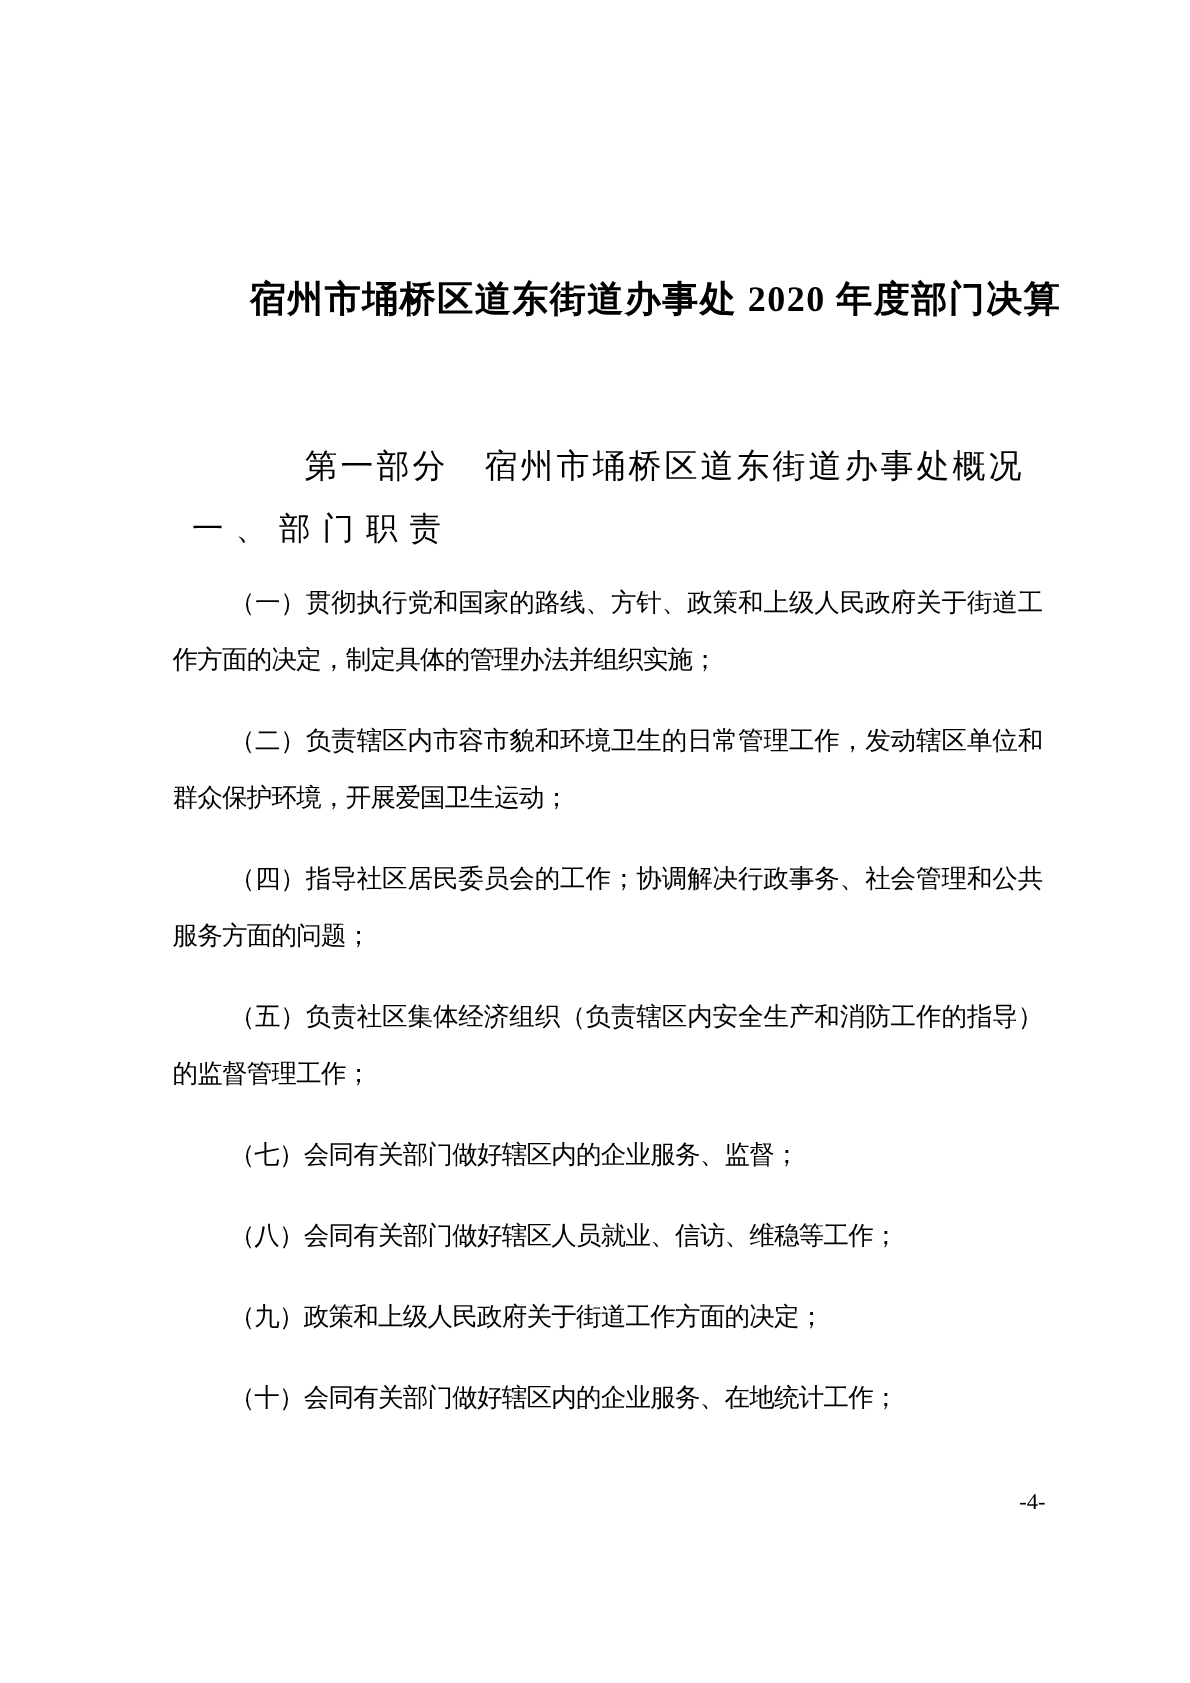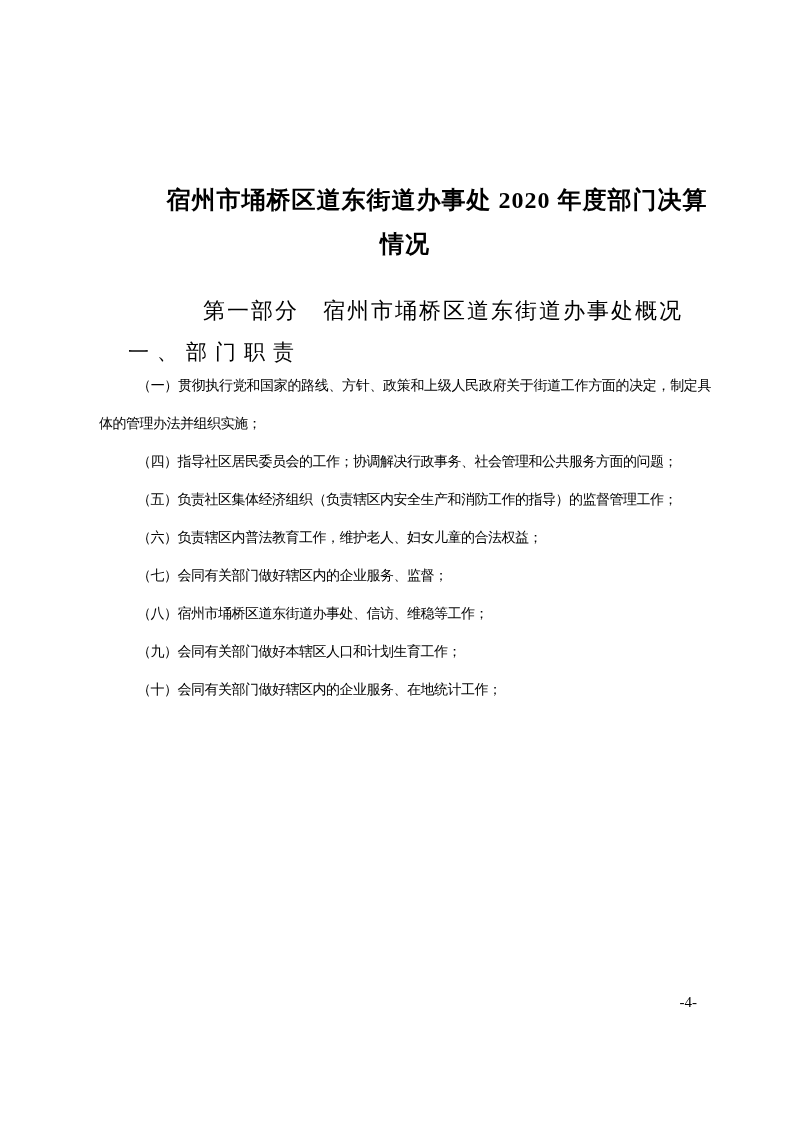--- a/index.html
+++ b/index.html
@@ -56,22 +56,22 @@
     font-family: "Liberation Sans", "DejaVu Sans", sans-serif;
     white-space: nowrap;
   }
   .body-text {
     position: absolute;
     top: 367px;
     left: 99px;
     width: 612px;
   }
   .body-text p {
-    margin: 0;
-    font-size: 14px;
+    margin: 16px;
+    font-size: 17px;
     line-height: 38px;
     letter-spacing: -0.5px;
     text-indent: 38px;
     text-align: justify;
     font-family: "Liberation Serif", "DejaVu Serif", serif;
   }
   .page-number {
     position: absolute;
     top: 994px;
     left: 0;
@@ -81,33 +81,32 @@
     font-family: "Liberation Serif", "DejaVu Serif", serif;
   }
 </style>
 </head>
 <body>
 
 <div class="page">
 
   <div class="doc-title">
     <div class="title-line1">宿州市埇桥区道东街道办事处 2020 年度部门决算</div>
-    <div class="title-line2">情况</div>
   </div>
 
   <div class="section-heading">第一部分　宿州市埇桥区道东街道办事处概况</div>
 
   <div class="subsection-heading">一、部门职责</div>
 
   <div class="body-text">
     <p>（一）贯彻执行党和国家的路线、方针、政策和上级人民政府关于街道工作方面的决定，制定具体的管理办法并组织实施；</p>
+    <p>（二）负责辖区内市容市貌和环境卫生的日常管理工作，发动辖区单位和群众保护环境，开展爱国卫生运动；</p>
     <p>（四）指导社区居民委员会的工作；协调解决行政事务、社会管理和公共服务方面的问题；</p>
     <p>（五）负责社区集体经济组织（负责辖区内安全生产和消防工作的指导）的监督管理工作；</p>
-    <p>（六）负责辖区内普法教育工作，维护老人、妇女儿童的合法权益；</p>
     <p>（七）会同有关部门做好辖区内的企业服务、监督；</p>
-    <p>（八）宿州市埇桥区道东街道办事处、信访、维稳等工作；</p>
-    <p>（九）会同有关部门做好本辖区人口和计划生育工作；</p>
+    <p>（八）会同有关部门做好辖区人员就业、信访、维稳等工作；</p>
+    <p>（九）政策和上级人民政府关于街道工作方面的决定；</p>
     <p>（十）会同有关部门做好辖区内的企业服务、在地统计工作；</p>
   </div>
 
   <div class="page-number">-4-</div>
 
 </div>
 
 </body></html>

